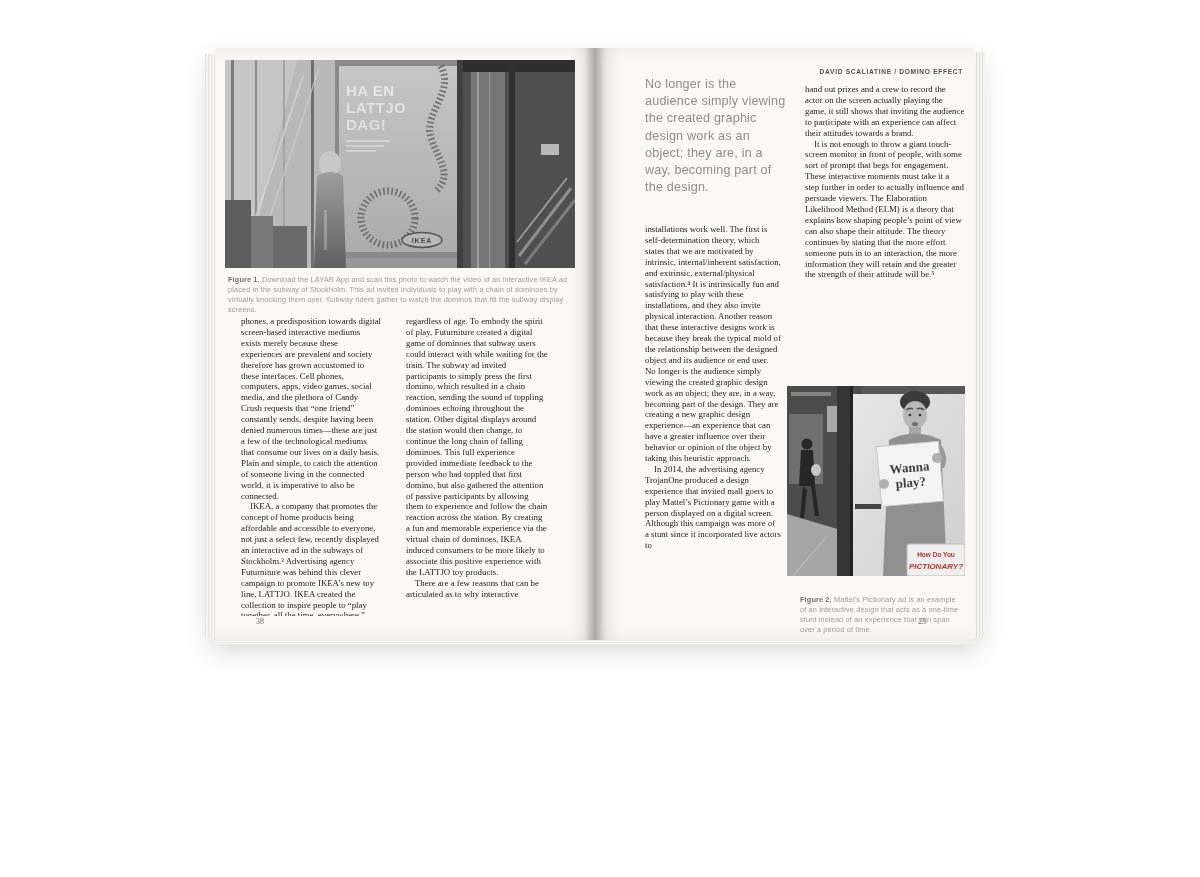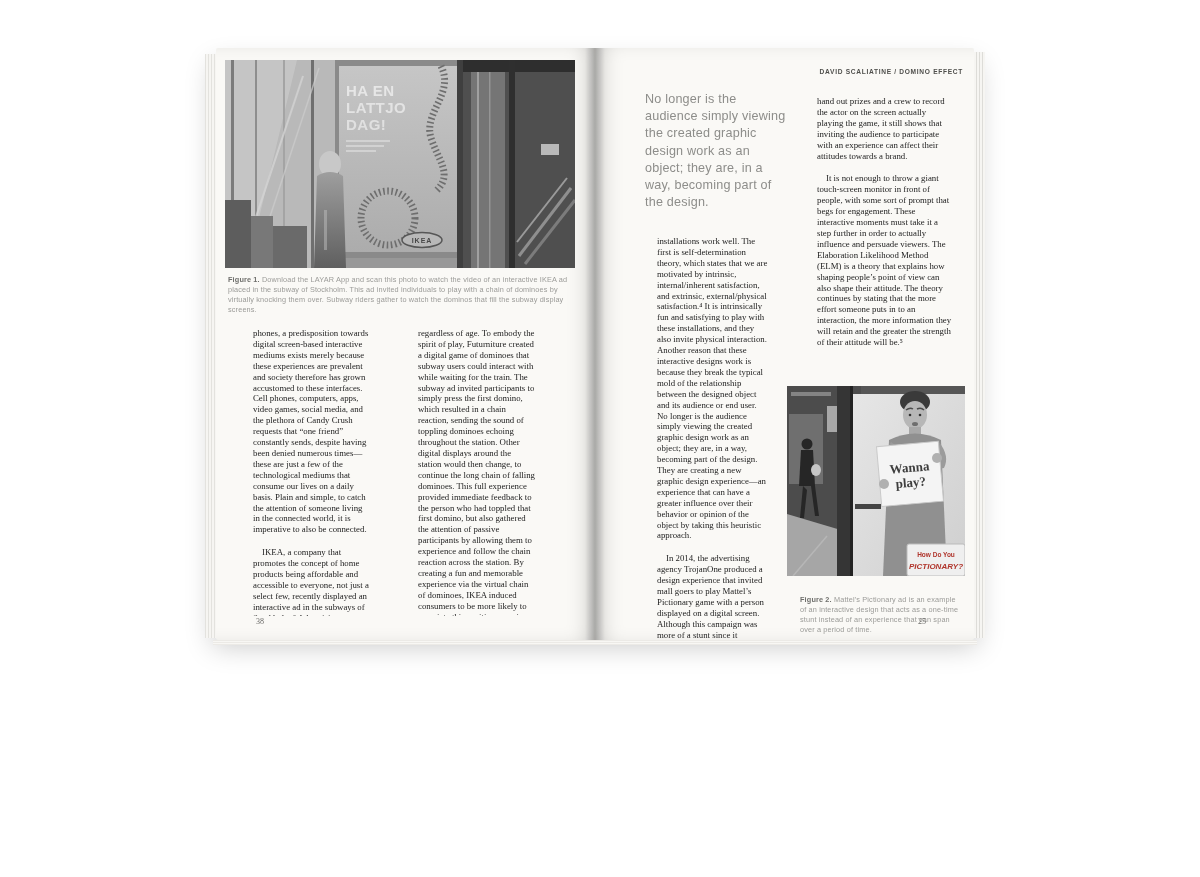--- a/index.html
+++ b/index.html
@@ -25,25 +25,25 @@
   
   .abs{position:absolute;}
   .photo{display:block;}
 
   .caption{font-family:"Liberation Sans",sans-serif;font-size:7.3px;line-height:10px;
            color:#9b9b98;letter-spacing:0.15px;}
   .caption .fig-label{font-weight:bold;color:#6f6f6c;}
 
   .body-col{font-family:"Liberation Serif",serif;font-size:8.8px;line-height:10.9px;
             color:#232323;text-align:left;overflow:hidden;}
-  .body-col p{margin:12px;}
+  .body-col p{margin:0;}
   .body-col p.indent{text-indent:9px;}
 
   .pull-quote{font-family:"Liberation Sans",sans-serif;font-size:12.6px;line-height:17.2px;
-              color:#8d8d8a;letter-spacing:0.2px;margin-top:15px;}
+              color:#8d8d8a;letter-spacing:0.2px;}
 
   .running-head{font-family:"Liberation Sans",sans-serif;font-size:6.6px;font-weight:bold;
                 letter-spacing:0.7px;color:#4f4f4c;text-align:right;}
 
   .page-num{font-family:"Liberation Serif",serif;font-size:8px;color:#6b6b68;}
 </style>
 </head>
 <body>
 
 <div class="stage">

